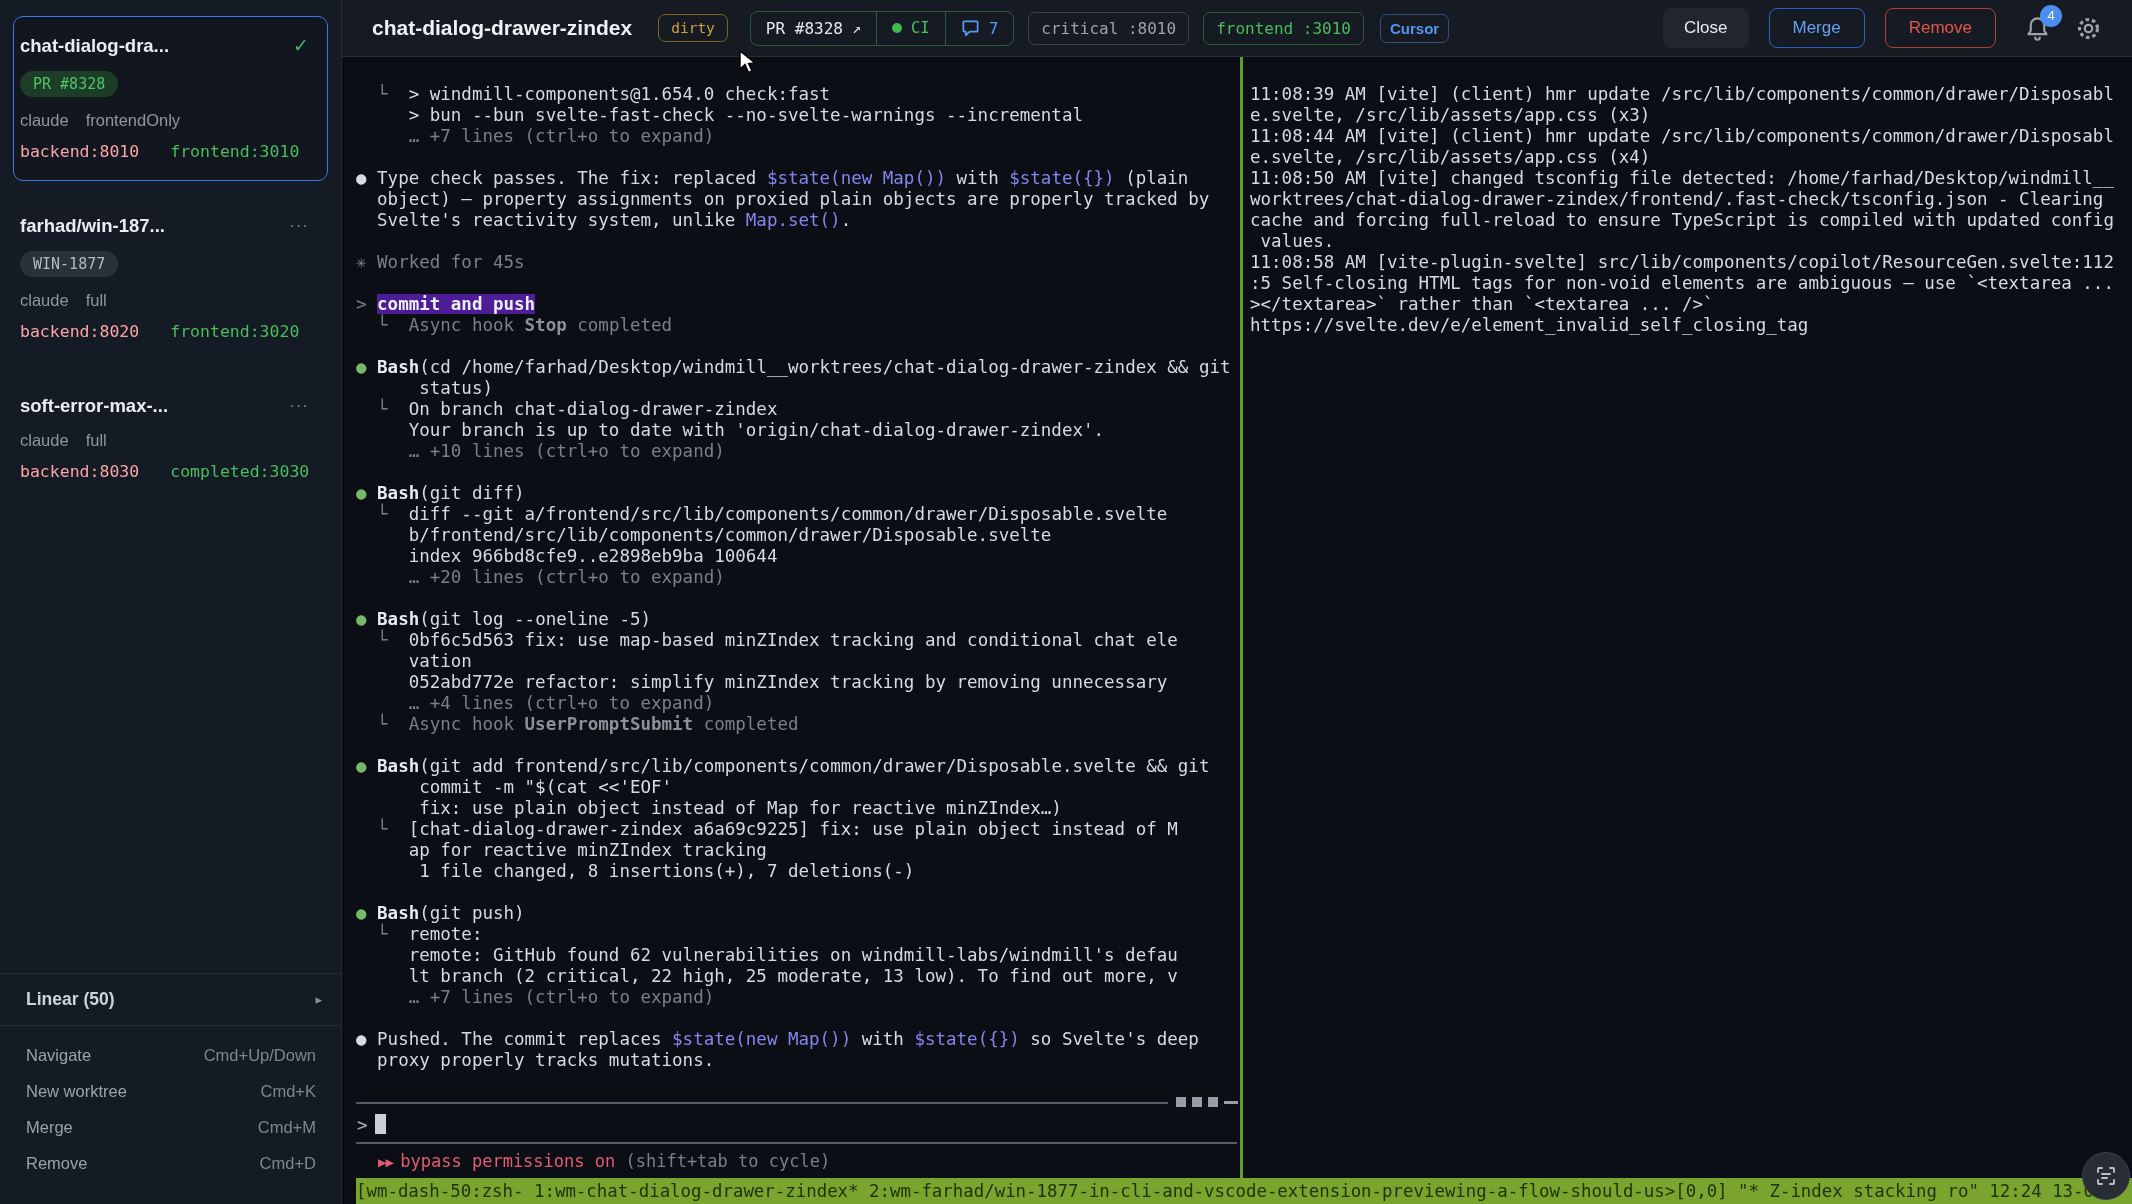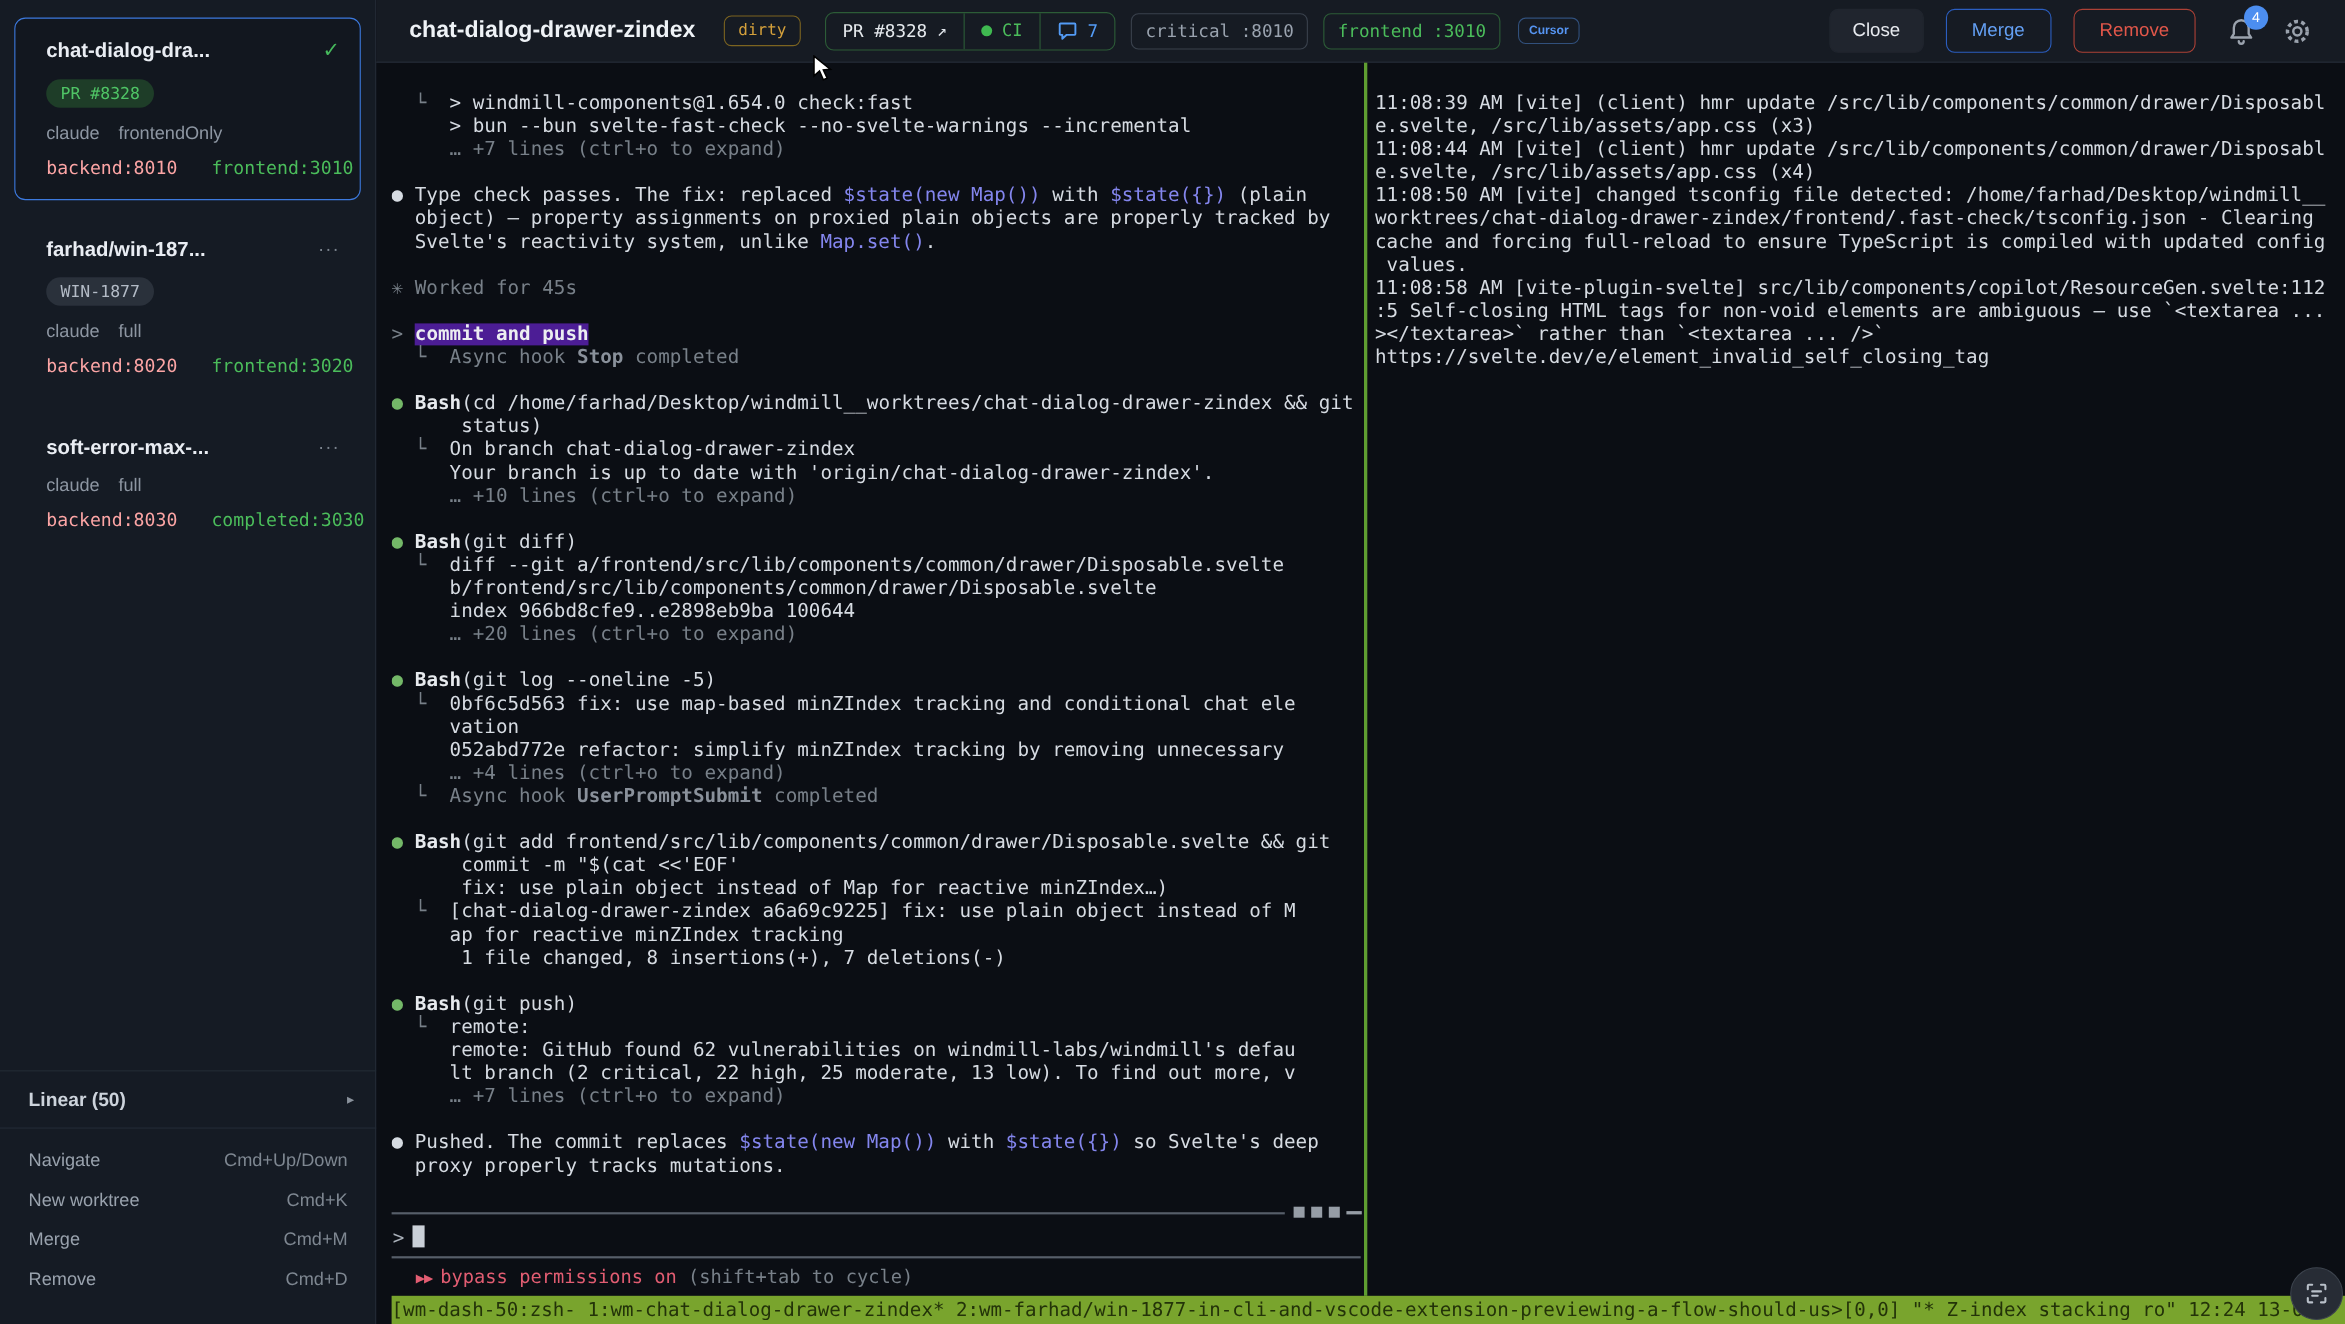--- a/index.html
+++ b/index.html
@@ -10,21 +10,21 @@
   
   .sidebar{position:absolute;left:0;top:0;width:342px;height:1204px;background:#151b24;
     border-right:1px solid #232b36;box-sizing:border-box;}
   .sb-header{display:flex;align-items:center;justify-content:space-between;
     padding:22px 20px 20px 26px;border-bottom:1px solid #232b36;}
   .sb-title{font-size:23px;font-weight:bold;color:#f2f5f8;}
   .new-btn{background:#0e131b;border:1px solid #2a3340;border-radius:9px;padding:9px 16px;
     font-size:16px;color:#e8edf3;display:flex;gap:9px;align-items:center;cursor:default;}
   .new-plus{color:#4f90f7;font-weight:bold;font-size:18px;line-height:14px;}
 
-  .wt-card{margin:16px 13px 0 13px;padding:17px 18px 19px 28px;border:1.5px solid transparent;
+  .wt-card{margin:16px 13px 0 13px;padding:17px 18px 19px 6px;border:1.5px solid transparent;
     border-radius:10px;box-sizing:border-box;}
   .wt-card.selected{border-color:#3c79dd;background:#12171f;}
   .wt-title-row{display:flex;justify-content:space-between;align-items:center;}
   .wt-title{font-size:18.5px;font-weight:bold;color:#e9edf3;}
   .wt-check{color:#46b95c;font-size:19px;}
   .wt-dots{color:#7c858f;font-size:17px;letter-spacing:1px;}
   .wt-badge{display:inline-block;margin-top:14px;padding:4px 13px;border-radius:999px;font-size:15px;}
   .wt-badge.green{background:#1e3d28;color:#4fc465;}
   .wt-badge.gray{background:#2a313b;color:#b3bbc6;}
   .wt-meta{margin-top:14px;font-size:16.5px;color:#8d96a2;display:flex;gap:17px;}
@@ -51,21 +51,21 @@
   .pr-seg{display:flex;align-items:center;gap:9px;padding:7px 15px;font-size:16px;color:#e6eaee;}
   .pr-seg + .pr-seg{border-left:1px solid #2c5c37;}
   .pr-arrow{font-size:15px;color:#dfe4ea;}
   .ci-dot{width:10px;height:10px;border-radius:50%;background:#3fb950;}
   .ci-text{color:#4bbd5b;font-size:15.5px;}
   .comment-count{color:#539bf5;font-size:16px;}
   .badge-port{margin-left:14px;padding:6px 12px;border-radius:7px;font-size:16px;white-space:pre;}
   .badge-backend{border:1px solid #3a424d;color:#9aa3af;}
   .badge-frontend{border:1px solid #2c5c37;color:#4bbd5b;}
   .badge-cursor{margin-left:16px;padding:5px 9px;border:1px solid #31507c;border-radius:7px;
-    color:#5695f3;font-size:11px;font-weight:bold;}
+    color:#5695f3;font-size:15px;font-weight:bold;}
   .h-right{margin-left:auto;display:flex;align-items:center;gap:20px;margin-right:30px;}
   .btn{border-radius:8px;font-size:17px;padding:9px 20px;cursor:default;white-space:nowrap;}
   .btn-close{background:#20252e;color:#e8ebf0;border:1px solid #20252e;}
   .btn-merge{background:transparent;border:1px solid #2b5ec0;color:#64a0f4;padding:9px 23px;}
   .btn-remove{background:transparent;border:1px solid #ad4136;color:#e2574a;padding:9px 23px;}
   .bell-wrap{position:relative;margin-left:8px;}
   .bell-badge{position:absolute;top:-10px;right:-11px;background:#4c8ef0;color:#fff;font-size:13px;
     border-radius:50%;width:22px;height:22px;display:flex;align-items:center;justify-content:center;}
   .gear-wrap{margin-left:4px;}
 

